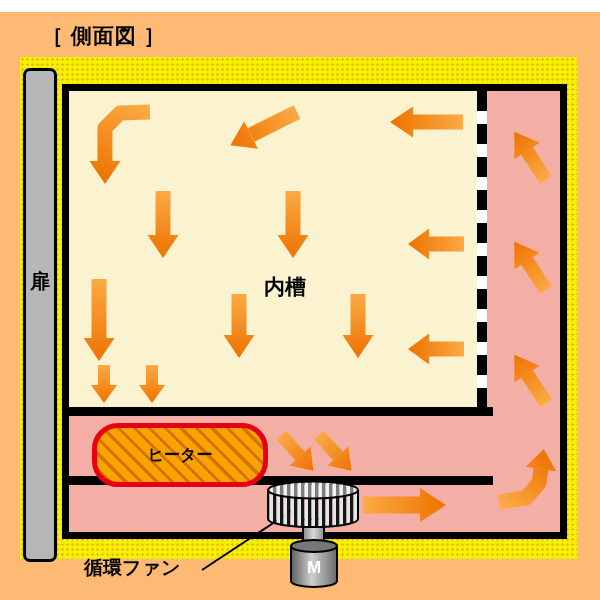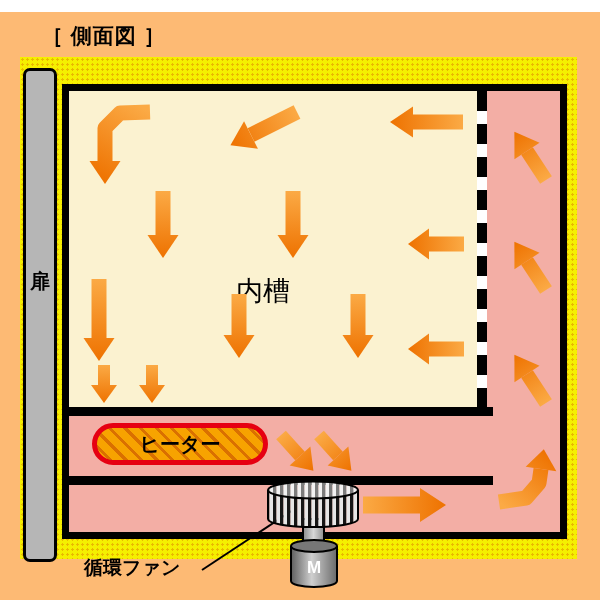--- a/index.html
+++ b/index.html
@@ -15,26 +15,26 @@
   .door-label{position:absolute;top:197px;left:0;right:0;text-align:center;
               font-size:20px;font-weight:bold;}
   .box{position:absolute;left:62px;top:72px;width:505px;height:455px;box-sizing:border-box;
        border:7px solid #000;background:#f3aea5;}
   .cream{position:absolute;left:69px;top:79px;width:408px;height:318px;background:#fbf2d0;}
   .dashed{position:absolute;left:477px;top:79px;width:10px;height:316px;
           background:repeating-linear-gradient(180deg,#000 0 20px,#fff 20px 33px);}
   .bar{position:absolute;left:62px;width:431px;height:9px;background:#000;}
   .bar1{top:395px;}
   .bar2{top:464px;}
-  .heater{position:absolute;left:92px;top:411px;width:176px;height:42px;box-sizing:border-box;
+  .heater{position:absolute;left:92px;top:411px;width:176px;height:64px;box-sizing:border-box;
           border:5px solid #e60012;border-radius:26px;
           background:repeating-linear-gradient(45deg,#f7a300 0 8px,#da7000 8px 11px);
           display:flex;align-items:center;justify-content:center;
-          font-size:20px;font-weight:bold;}
-  .chamber-label{position:absolute;left:236px;top:261px;font-size:27px;font-weight:normal;}
+          font-size:16px;font-weight:bold;}
+  .chamber-label{position:absolute;left:264px;top:261px;font-size:21px;font-weight:bold;}
   .fan-label{position:absolute;left:84px;top:543px;font-size:19px;font-weight:bold;}
   .overlay{position:absolute;left:0;top:0;width:600px;height:600px;pointer-events:none;}
 </style>
 </head>
 <body>
 
 <div class="stage">
 
   <div class="title">［ 側面図 ］</div>
 

